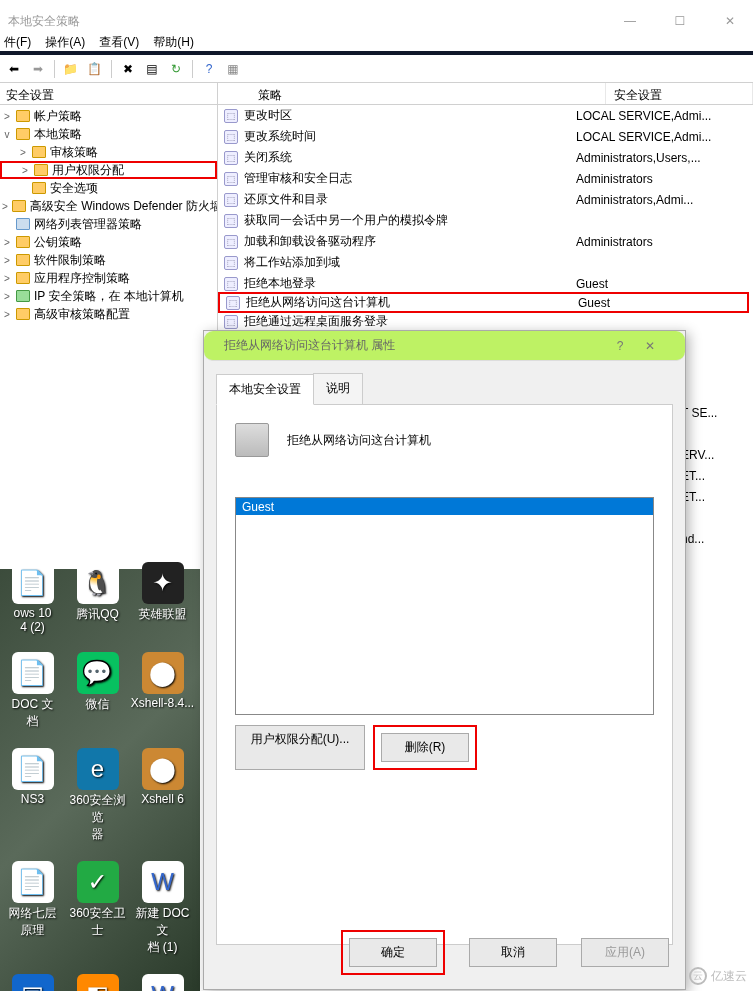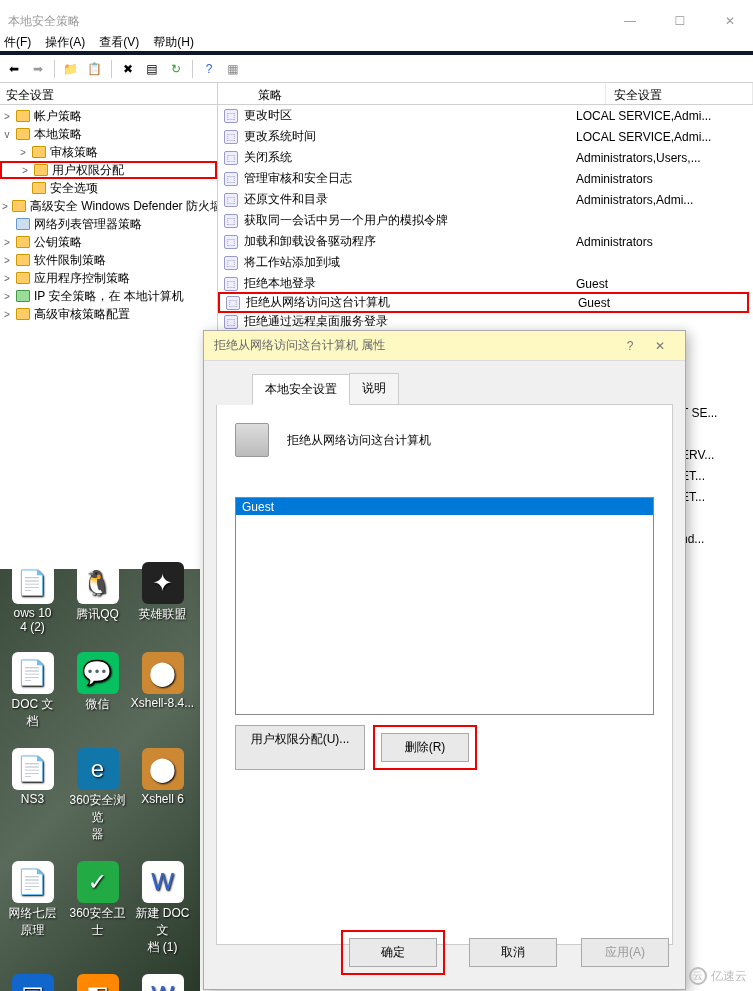--- a/index.html
+++ b/index.html
@@ -42,27 +42,27 @@
     .list-col.c2 { flex: 1; }
     .list-body { }
     .list-row { display: flex; height: 21px; align-items: center; cursor: pointer;}
     .list-row .c1 { width: 356px; display:flex; align-items:center; gap: 6px; padding-left: 6px;}
     .list-row .c2 { flex: 1; padding-left: 2px; overflow: hidden; white-space: nowrap; text-overflow: ellipsis;}
     .list-icon { width: 14px; height: 14px; background: #eef; border: 1px solid #99c; border-radius: 2px; flex-shrink: 0; display:flex; align-items:center; justify-content:center; font-size:9px; color:#668;}
     .list-row.highlighted { border: 2px solid #e00; margin: -2px 4px -2px 0; }
     
     
     .dialog { position: absolute; left: 203px; top: 330px; width: 483px; height: 660px; background: #f0f0f0; border: 1px solid #aaa; box-shadow: 3px 3px 12px rgba(0,0,0,.3); z-index: 100;}
-    .dialog-titlebar { height: 30px; display: flex; align-items: center; padding: 0 10px; background: #fef9c3; border-bottom: 1px solid #ddd;}
+    .dialog-titlebar { height: 30px; display: flex; align-items: center; padding: 0 20px; background: #bef264; border-bottom: 1px solid #ddd; border-radius: 9px;}
     .dialog-title { flex: 1; color: #666; }
     .dialog-help { width: 30px; text-align: center; color: #777; cursor: pointer;}
     .dialog-close { width: 30px; text-align: center; color: #777; cursor: pointer;}
     
     .dialog-body { padding: 12px; }
-    .tab-strip { display: flex; border-bottom: 1px solid #ccc; margin-bottom: 0; margin-left: 36px;}
+    .tab-strip { display: flex; border-bottom: 1px solid #ccc; margin-bottom: 0;}
     .tab { padding: 6px 12px; border: 1px solid #ccc; border-bottom: none; background: #fff; cursor: pointer; margin-right: -1px;}
     .tab.active { border-bottom: 1px solid #fff; position: relative; top: 1px; z-index: 1;}
     .tab.inactive { background: #f4f4f4; }
     
     .tab-content { border: 1px solid #ccc; border-top: none; background: #fff; height: 540px; padding: 18px; position: relative;}
     .policy-header { display: flex; align-items: center; gap: 18px; margin-bottom: 40px;}
     .policy-icon { width: 34px; height: 34px; background: linear-gradient(#ddd,#bbb); border: 1px solid #999; border-radius: 2px;}
     
     .userlist { border: 1px solid #888; height: 218px; background: #fff; overflow: auto;}
     .user-item { height: 17px; padding: 0 6px; color: #fff; background: #0078d7; cursor: pointer; display:flex; align-items:center;}

